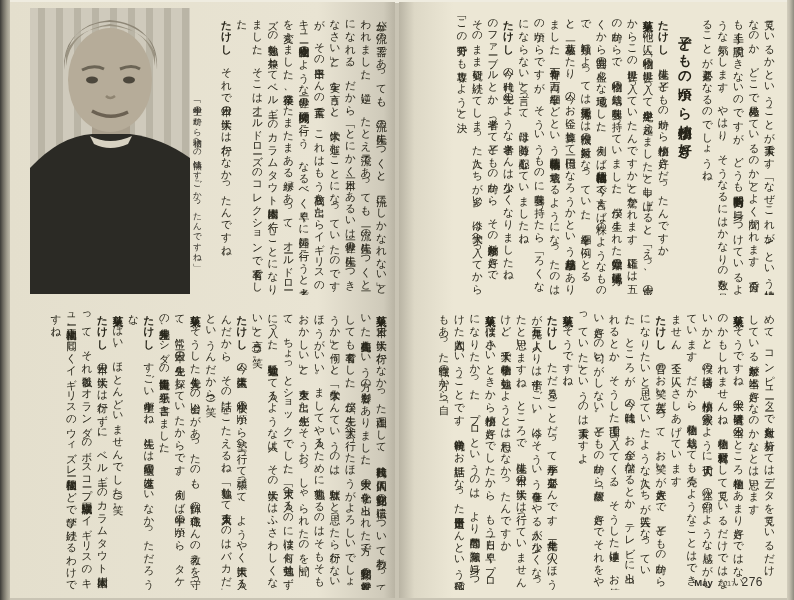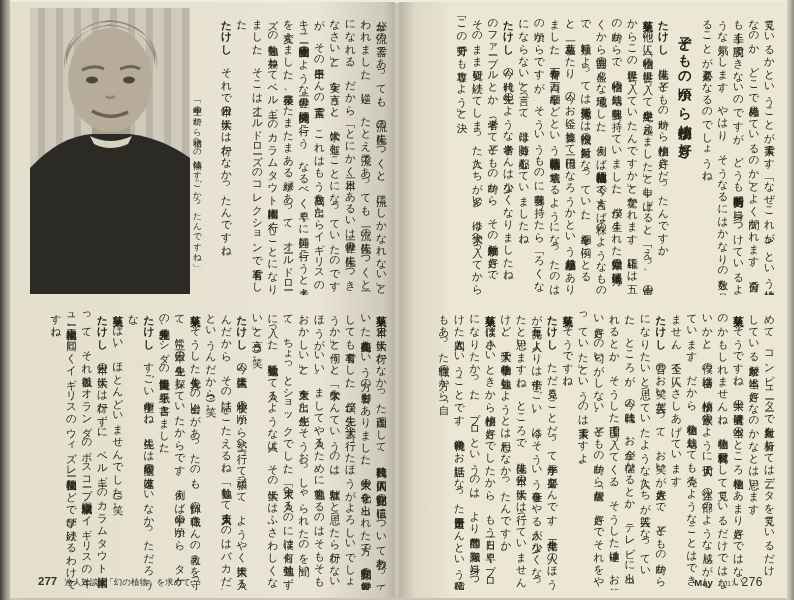--- a/index.html
+++ b/index.html
@@ -100,25 +100,20 @@
       </div>
     <div class="band band-lower">
         <p><b>荻巣</b>　日本で大学に行かなかった理由として、高校時代に個人的に変化朝顔の遺伝について教わっていた山高桂先生という方の影響もありました。東大の化学を出られた方で、変化朝顔の愛好家としても有名でした。僕が「先生、大学へ行ったほうがよろしいでしょうか」と伺うと、「大学なんていうのは、無駄だと思ったら行かないほうがいい。ましてや入るために勉強するのはそもそもおかしい」と。東大を出た先生がそうおっしゃられたのを聞いて、ちょっとショックでした。「東大へ入るのに僕は何も勉強せずに入った。受験勉強して入るような人は、その大学にはふさわしくない」と言う(笑)。</p>
         <p><b>たけし</b>　今の東大生は、小学校の頃から塾へ行って頑張って、ようやく東大に入るんだから、その話はこたえるね。「勉強して東大入るのはバカだ」というんだから(笑)。</p>
         <p><b>荻巣</b>　そうした先生方との出会いがあったのも、仏師の住職さんの教えを守って、常に日本一の先生を探していたからです。例えば中学の頃から、タケの室井綽先生、シダの倉田悟先生に手紙を書きました。</p>
         <p><b>たけし</b>　すごい中学生だね。先生には同級生の友達はいなかっただろうな。</p>
         <p><b>荻巣</b>　はい、ほとんどいませんでした(笑)。</p>
         <p><b>たけし</b>　日本の大学には行かずに、ベルギーのカラムタウト樹木園に行って、それ以後もオランダのボスコープ国立試験場やイギリスのキュー王立植物園、同じくイギリスのウィズレー植物園などで学び続けるわけですね。</p>
       </div>
 
-    <div class="footer-left">
-      <span class="pnum">277</span>
-      <span>達人対談</span>
-      <span>「幻の植物」を求めて</span>
-    </div>
   </div>
 
   <div class="page page-right">
     <div class="band band-upper">
         <p>見ているかということが大事です。「なぜこれがAという植物なのか、どこで見極めているのか」とよく聞かれます。自分でも上手く説明できないのですが、どうも瞬間的判断力を身につけているような気がします。やはり、そうなるにはかなりの数を見ることが必要となるのでしょうね。</p>
         <p class="band-heading">子どもの頃から植物が好き</p>
         <p><b>たけし</b>　先生は子どもの時から植物が好きだったんですか。</p>
         <p><b>荻巣</b>　他の人に「植物の世界に入って半世紀を越えました」と申し上げると、「えっ、十歳の時からこの世界に入っていたんですか」と驚かれます。正確には五、六歳の時からで、植物の栽培に興味を持っていました。僕が生まれた愛知県の尾張地方は、古くから園芸の盛んな地域でした。例えば伝統園芸植物は今で言えば株のようなもので、種類によっては尾張地方では投機の対象になっていた。細辛を例にとると、葉一枚あたり、今のお金に換算して一億円になろうかという栽培品種がありました。万年青や万両、細辛などという伝統園芸植物を栽培するようになったのは中学生の頃からですが、そういうものに興味を持ったら、「ろくな人間にならない」と言って、母は随分と心配していましたね。</p>
         <p><b>たけし</b>　今の時代、先生のような学者さんは少なくなりましたね。昔のファーブルとか、学者って子どもの時から、その対象物が好きで、そのまま研究し続けてしまった人たちが多い。今は大学へ入ってから「この分野でも専攻しよう」と決</p>
       </div>

